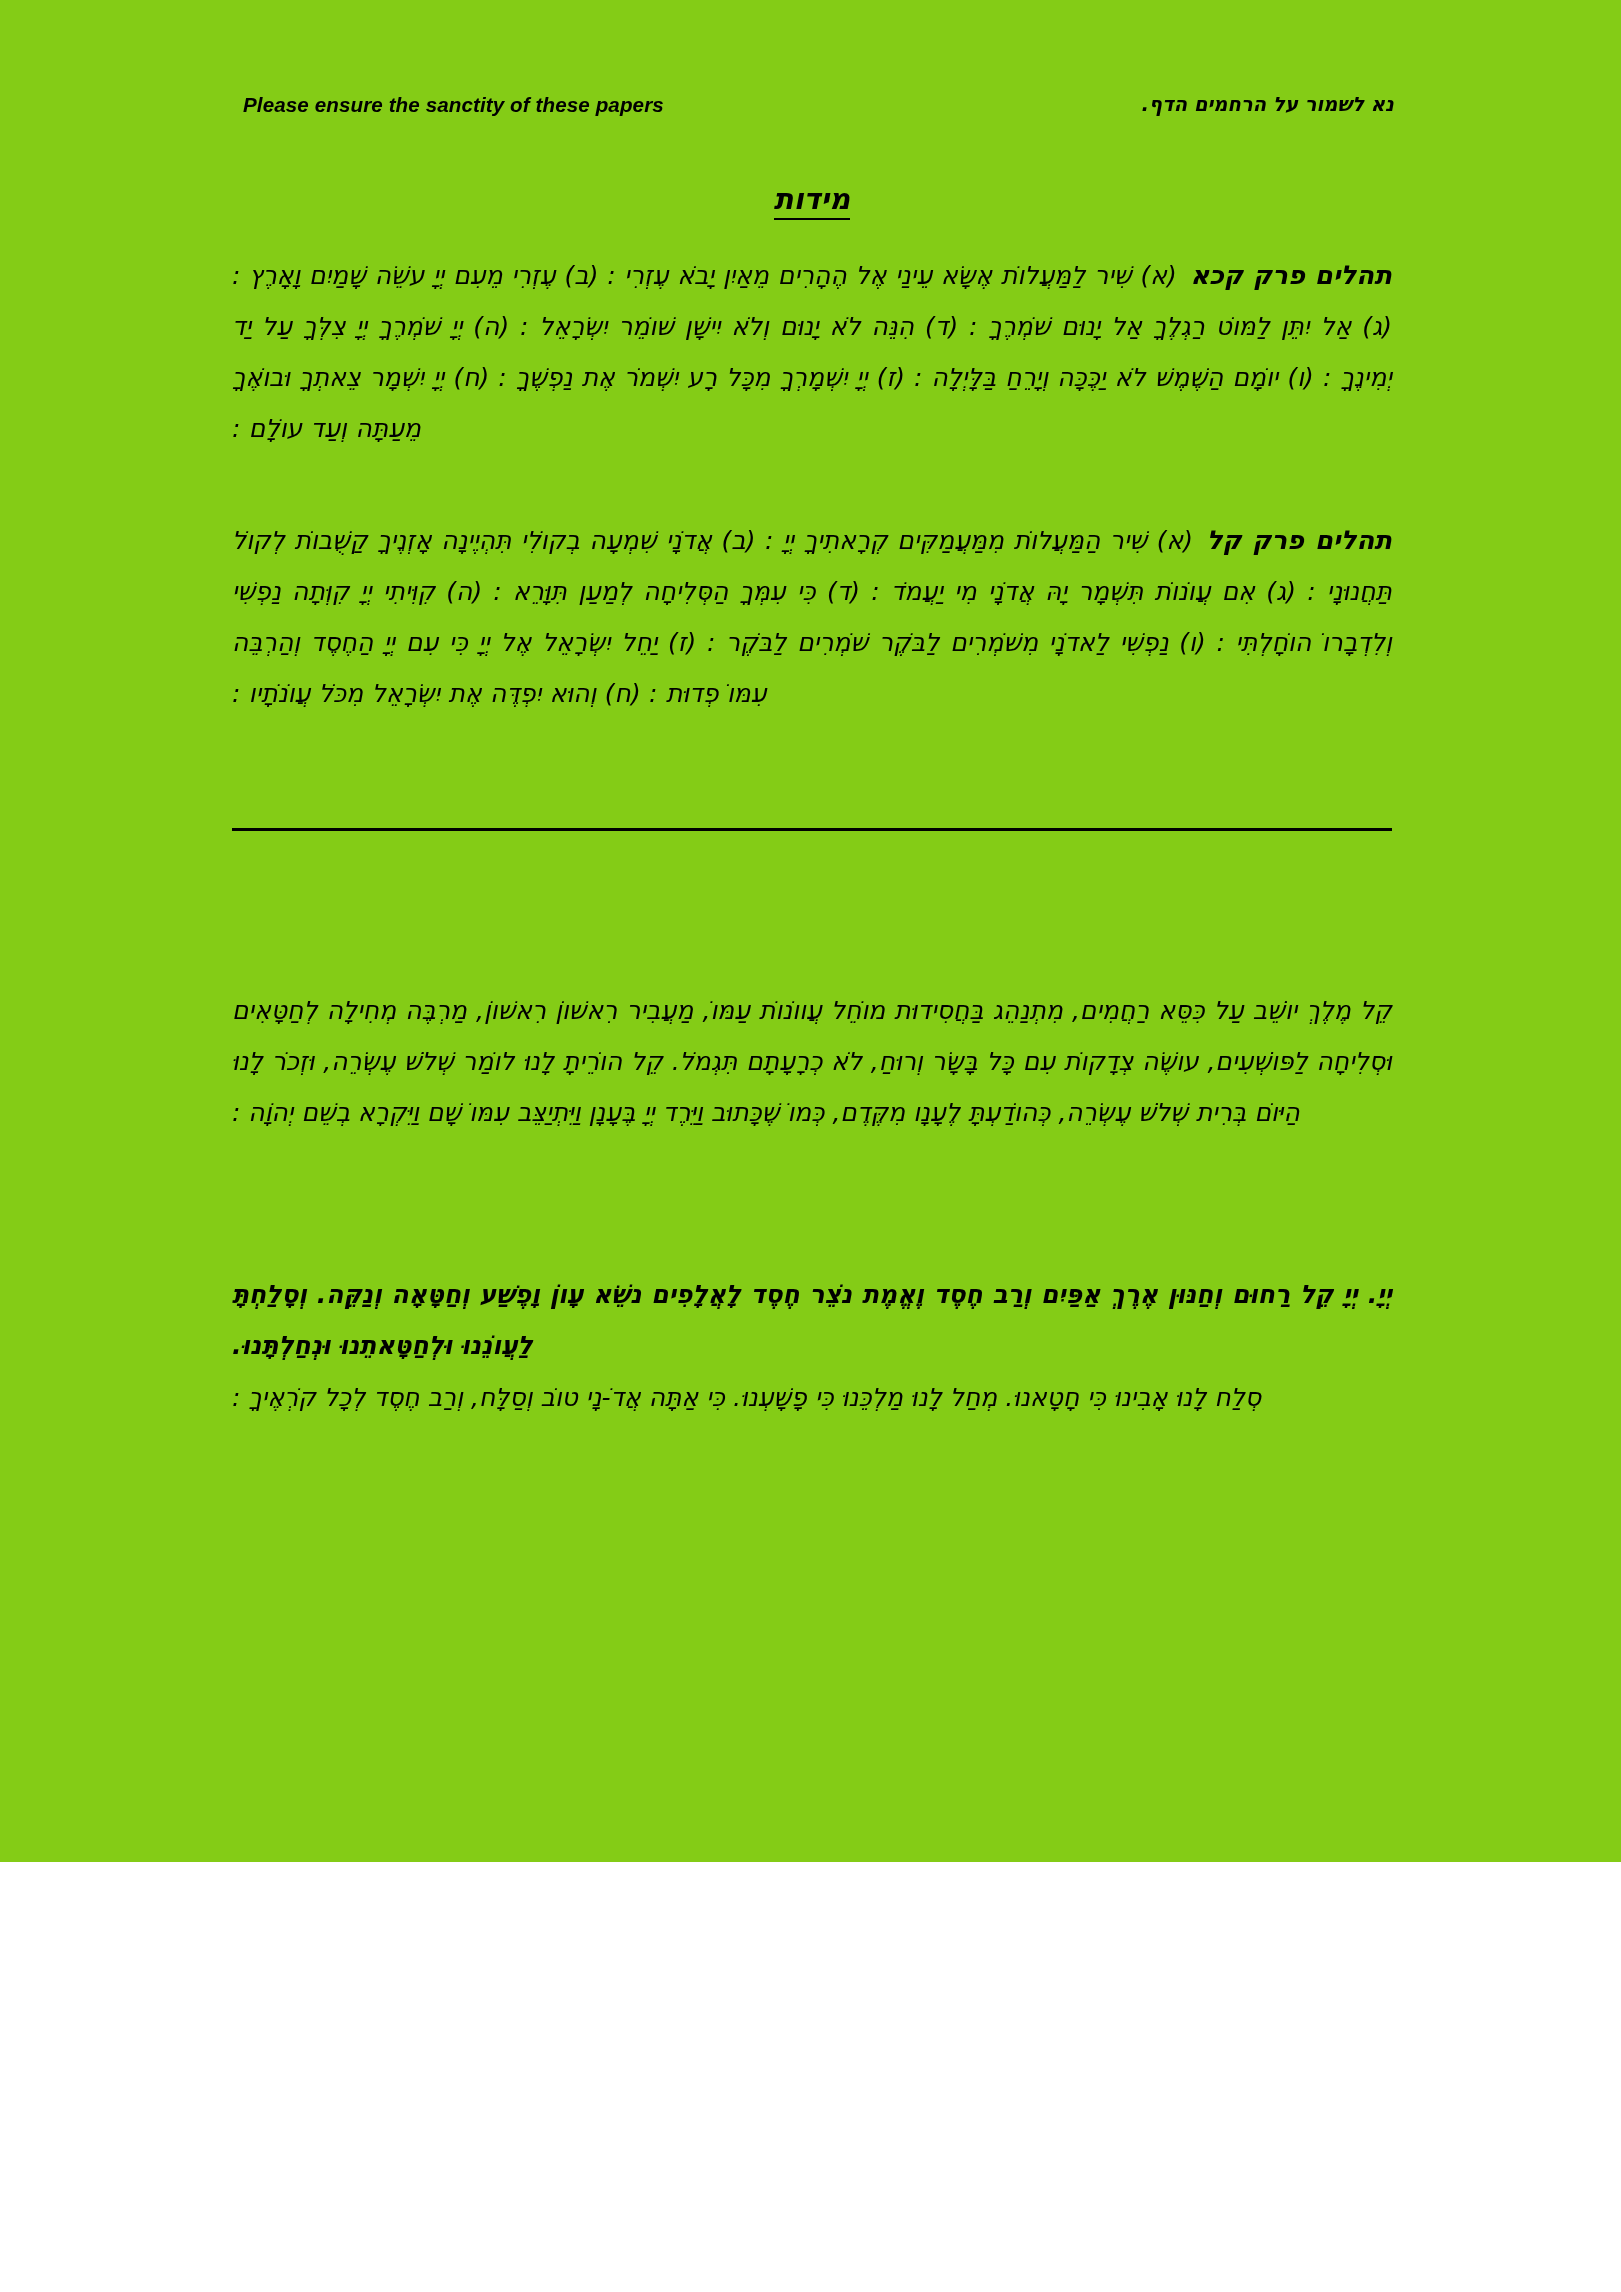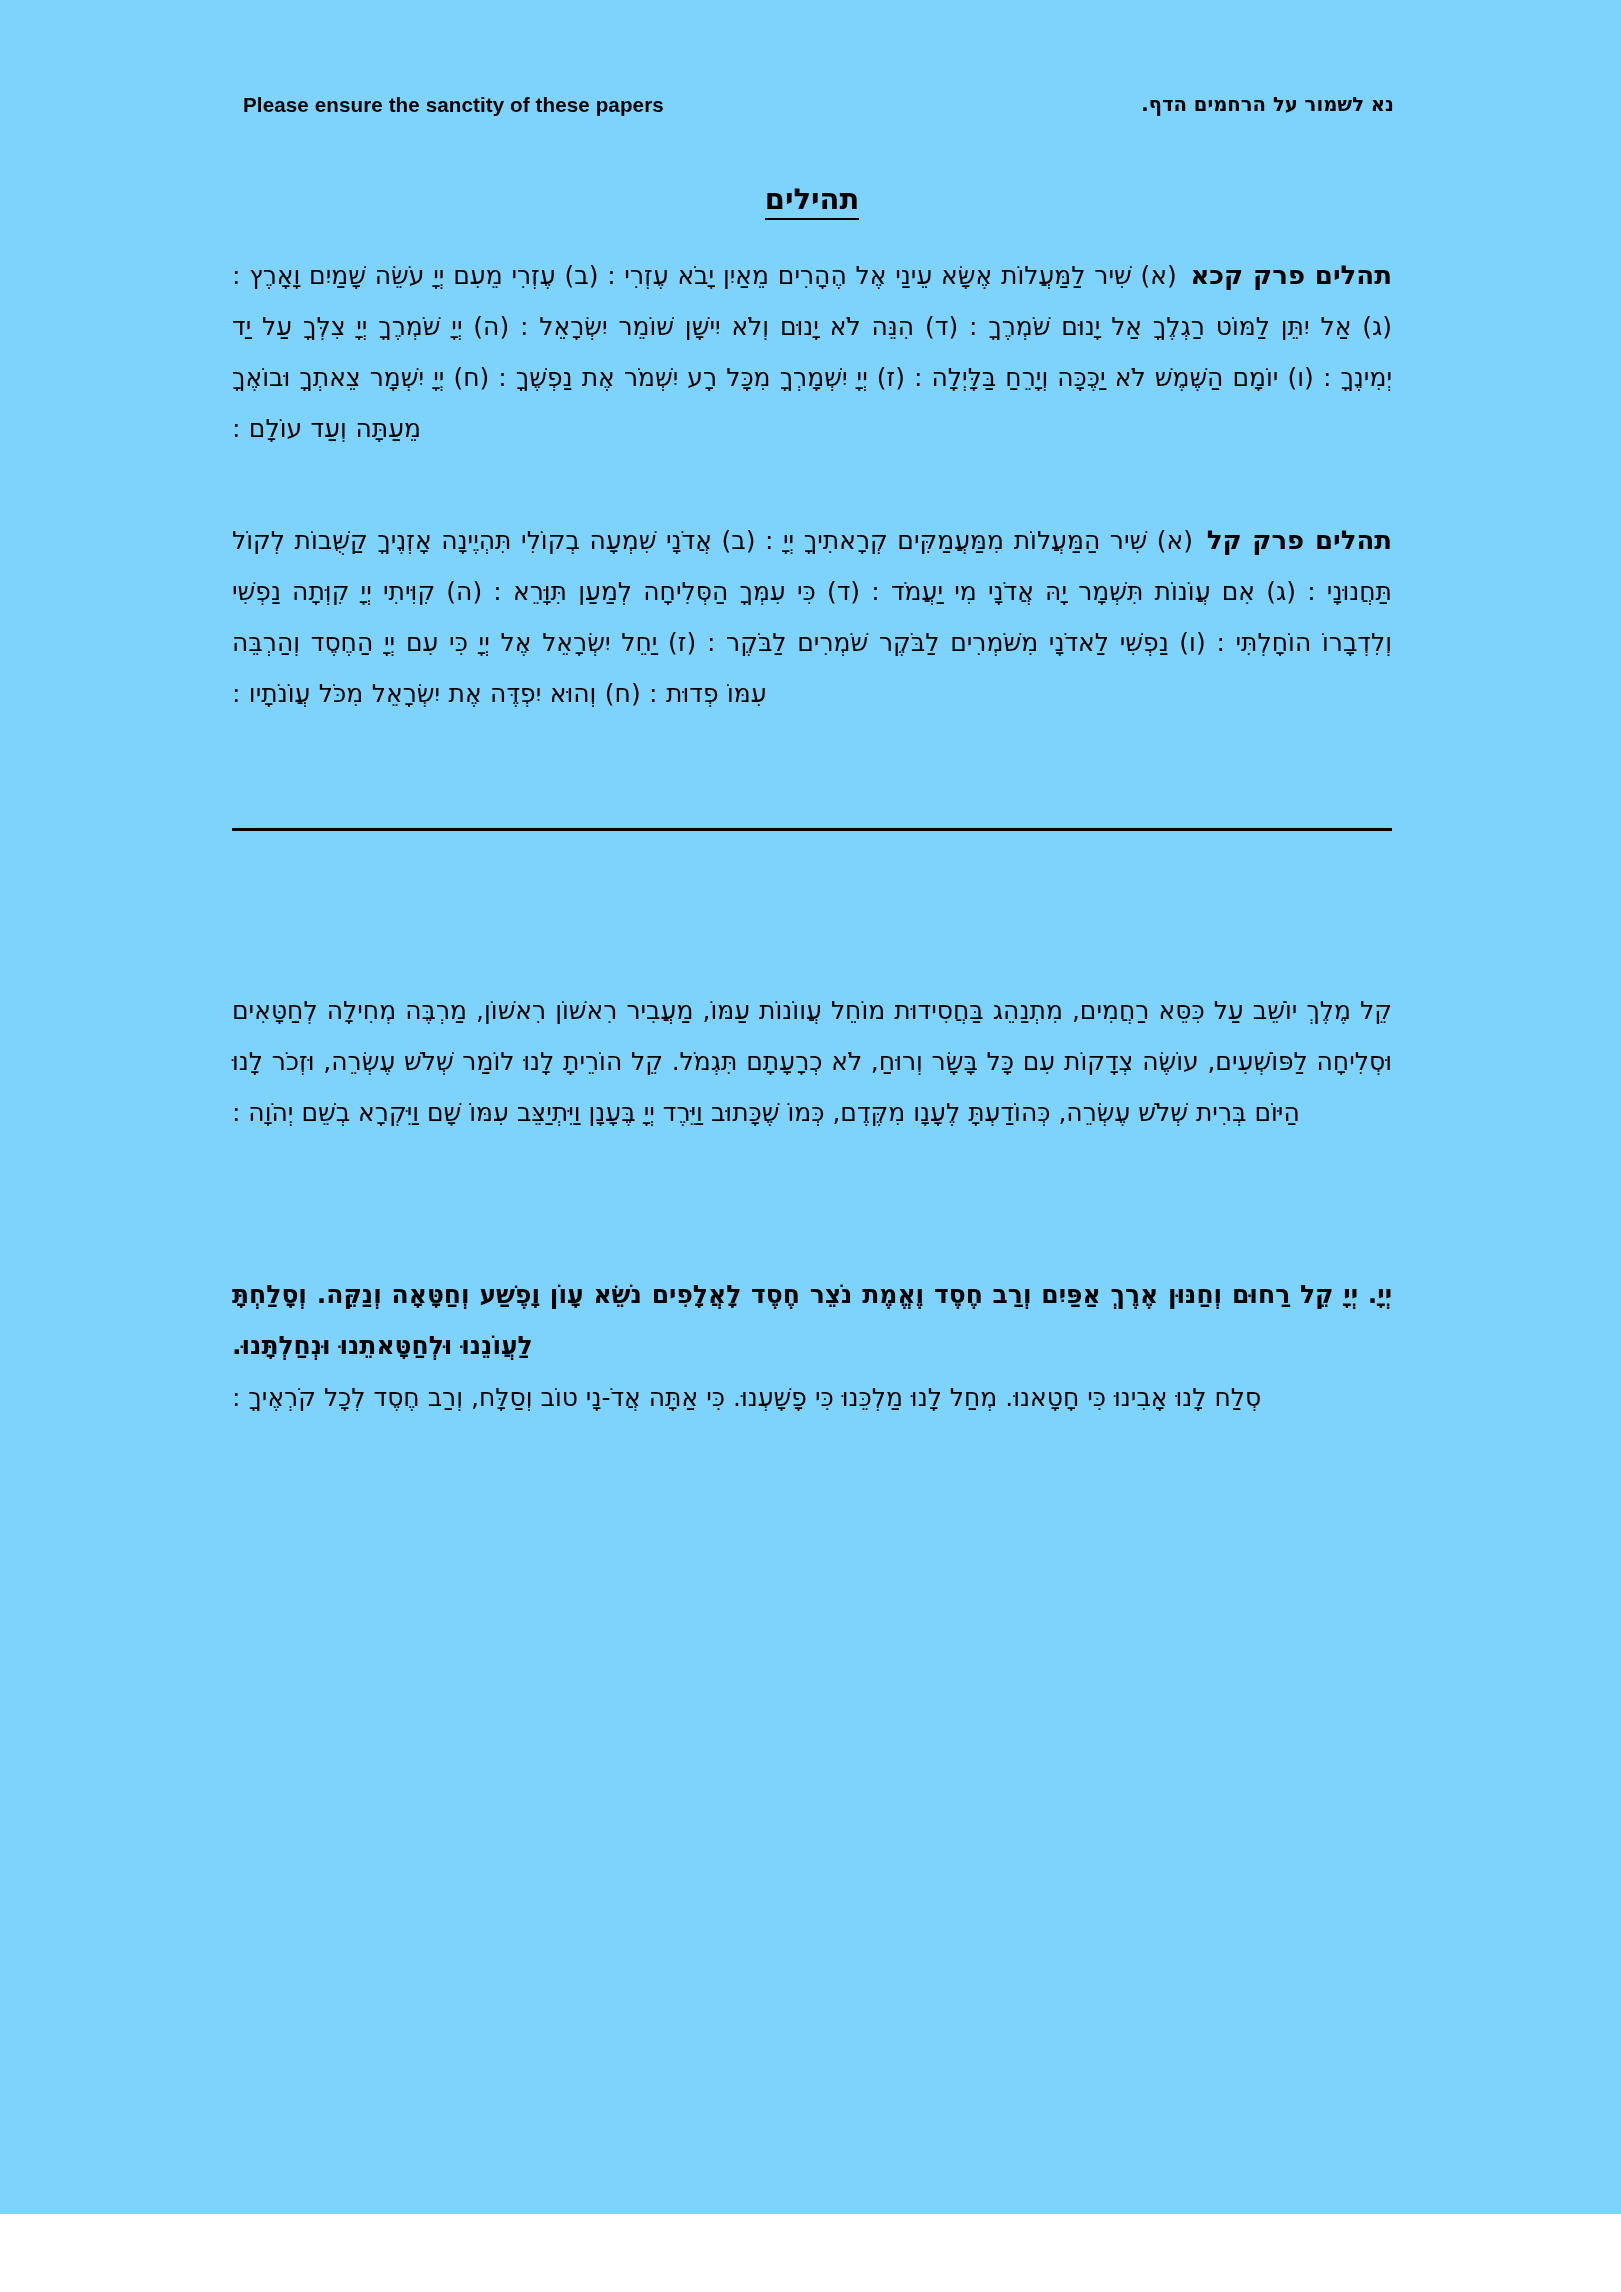--- a/index.html
+++ b/index.html
@@ -10,25 +10,26 @@
   }
 
   body {
     font-family: "DejaVu Sans", "Liberation Sans", sans-serif;
     color: #000000;
   }
 
   .page {
     position: relative;
     width: 1621px;
-    height: 2214px;
+    height: 1862px;
     margin: 0 auto;
-    background: #7dd3fc;
+    background: #84cc16;
     overflow: hidden;
     box-sizing: border-box;
+    font-style: italic;
   }
 
   
   .page-header {
     position: absolute;
     top: 93px;
     left: 243px;
     right: 227px;
     height: 33px;
     direction: ltr;
@@ -130,21 +131,21 @@
 <body>
 
 <div class="page">
 
   <div class="page-header">
     <div class="header-en">Please ensure the sanctity of these papers</div>
     <div class="header-he">נא לשמור על הרחמים הדף.</div>
   </div>
 
   <div class="column section-title" style="top:181px;">
-    <span class="u">תהילים</span>
+    <span class="u">מידות</span>
   </div>
 
   <div class="column verse-block" style="top:250px;">
     <span class="chapter-head">תהלים פרק קכא</span><span class="gap-after-head"></span><span>(א) שִׁיר לַמַּעֲלוֹת אֶשָּׂא עֵינַי אֶל הֶהָרִים מֵאַיִן יָבֹא עֶזְרִי : (ב) עֶזְרִי מֵעִם יְיָ עֹשֵׂה שָׁמַיִם וָאָרֶץ : (ג) אַל יִתֵּן לַמּוֹט רַגְלֶךָ אַל יָנוּם שֹׁמְרֶךָ : (ד) הִנֵּה לֹא יָנוּם וְלֹא יִישָׁן שׁוֹמֵר יִשְׂרָאֵל : (ה) יְיָ שֹׁמְרֶךָ יְיָ צִלְּךָ עַל יַד יְמִינֶךָ : (ו) יוֹמָם הַשֶּׁמֶשׁ לֹא יַכֶּכָּה וְיָרֵחַ בַּלָּיְלָה : (ז) יְיָ יִשְׁמָרְךָ מִכָּל רָע יִשְׁמֹר אֶת נַפְשֶׁךָ : (ח) יְיָ יִשְׁמָר צֵאתְךָ וּבוֹאֶךָ מֵעַתָּה וְעַד עוֹלָם :</span>
   </div>
 
   <div class="column verse-block" style="top:515px;">
     <span class="chapter-head">תהלים פרק קל</span><span class="gap-after-head"></span><span>(א) שִׁיר הַמַּעֲלוֹת מִמַּעֲמַקִּים קְרָאתִיךָ יְיָ : (ב) אֲדֹנָי שִׁמְעָה בְקוֹלִי תִּהְיֶינָה אָזְנֶיךָ קַשֻּׁבוֹת לְקוֹל תַּחֲנוּנָי : (ג) אִם עֲוֹנוֹת תִּשְׁמָר יָהּ אֲדֹנָי מִי יַעֲמֹד : (ד) כִּי עִמְּךָ הַסְּלִיחָה לְמַעַן תִּוָּרֵא : (ה) קִוִּיתִי יְיָ קִוְּתָה נַפְשִׁי וְלִדְבָרוֹ הוֹחָלְתִּי : (ו) נַפְשִׁי לַאדֹנָי מִשֹּׁמְרִים לַבֹּקֶר שֹׁמְרִים לַבֹּקֶר : (ז) יַחֵל יִשְׂרָאֵל אֶל יְיָ כִּי עִם יְיָ הַחֶסֶד וְהַרְבֵּה עִמּוֹ פְדוּת : (ח) וְהוּא יִפְדֶּה אֶת יִשְׂרָאֵל מִכֹּל עֲוֹנֹתָיו :</span>
   </div>
 

